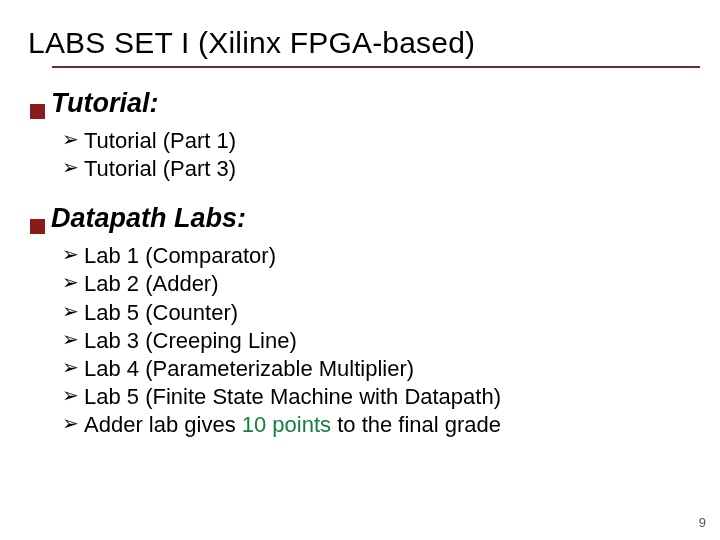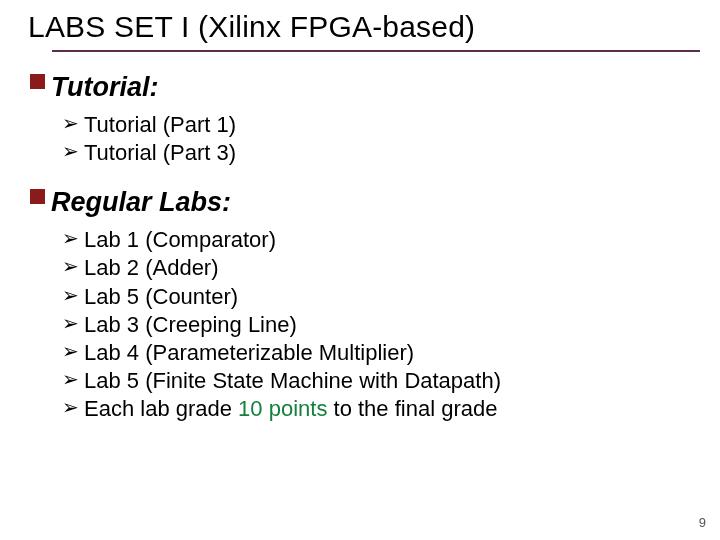--- a/index.html
+++ b/index.html
@@ -11,41 +11,41 @@
     font-family: Arial, Helvetica, sans-serif;
     color: #000000;
     position: relative;
     overflow: hidden;
   }
   .slide {
     position: relative;
     width: 720px;
     height: 540px;
     box-sizing: border-box;
-    padding: 10px 28px 0 28px;
+    padding: 26px 28px 0 28px;
   }
   .title {
     font-size: 30px;
     font-weight: 400;
     margin: 0 0 6px 0;
     letter-spacing: 0.2px;
   }
   .title-rule {
     height: 2px;
     background: #5a2d4d;
     margin-left: 24px;
     margin-right: -8px;
   }
   .section {
     margin-top: 20px;
     margin-left: 2px;
   }
   .h1row {
     display: flex;
-    align-items: flex-start;
+    align-items: flex-end;
   }
   .sq {
     width: 15px;
     height: 15px;
     background: #8b1a1a;
     flex: 0 0 auto;
     margin-right: 6px;
     margin-top: 2px;
   }
   .h1txt {
@@ -104,21 +104,21 @@
       <div class="subrow">
         <span class="arrow">➢</span>
         <span class="subtxt">Tutorial (Part 3)</span>
       </div>
     </div>
   </div>
 
   <div class="section">
     <div class="h1row">
       <span class="sq"></span>
-      <span class="h1txt">Regular Labs:</span>
+      <span class="h1txt">Datapath Labs:</span>
     </div>
     <div class="sublist">
       <div class="subrow">
         <span class="arrow">➢</span>
         <span class="subtxt">Lab 1 (Comparator)</span>
       </div>
       <div class="subrow">
         <span class="arrow">➢</span>
         <span class="subtxt">Lab 2 (Adder)</span>
       </div>
@@ -134,20 +134,20 @@
         <span class="arrow">➢</span>
         <span class="subtxt">Lab 4 (Parameterizable Multiplier)</span>
       </div>
       <div class="subrow">
         <span class="arrow">➢</span>
         <span class="subtxt">Lab 5 (Finite State Machine with Datapath)</span>
       </div>
       <div class="subrow">
         <span class="arrow">➢</span>
         <span class="subtxt">
-          <span>Each lab grade </span><span class="red">10 points</span><span> to the final grade</span>
+          <span>Adder lab gives </span><span class="red">10 points</span><span> to the final grade</span>
         </span>
       </div>
     </div>
   </div>
 
   <div class="pagenum">9</div>
 </div>
 
 </body></html>

